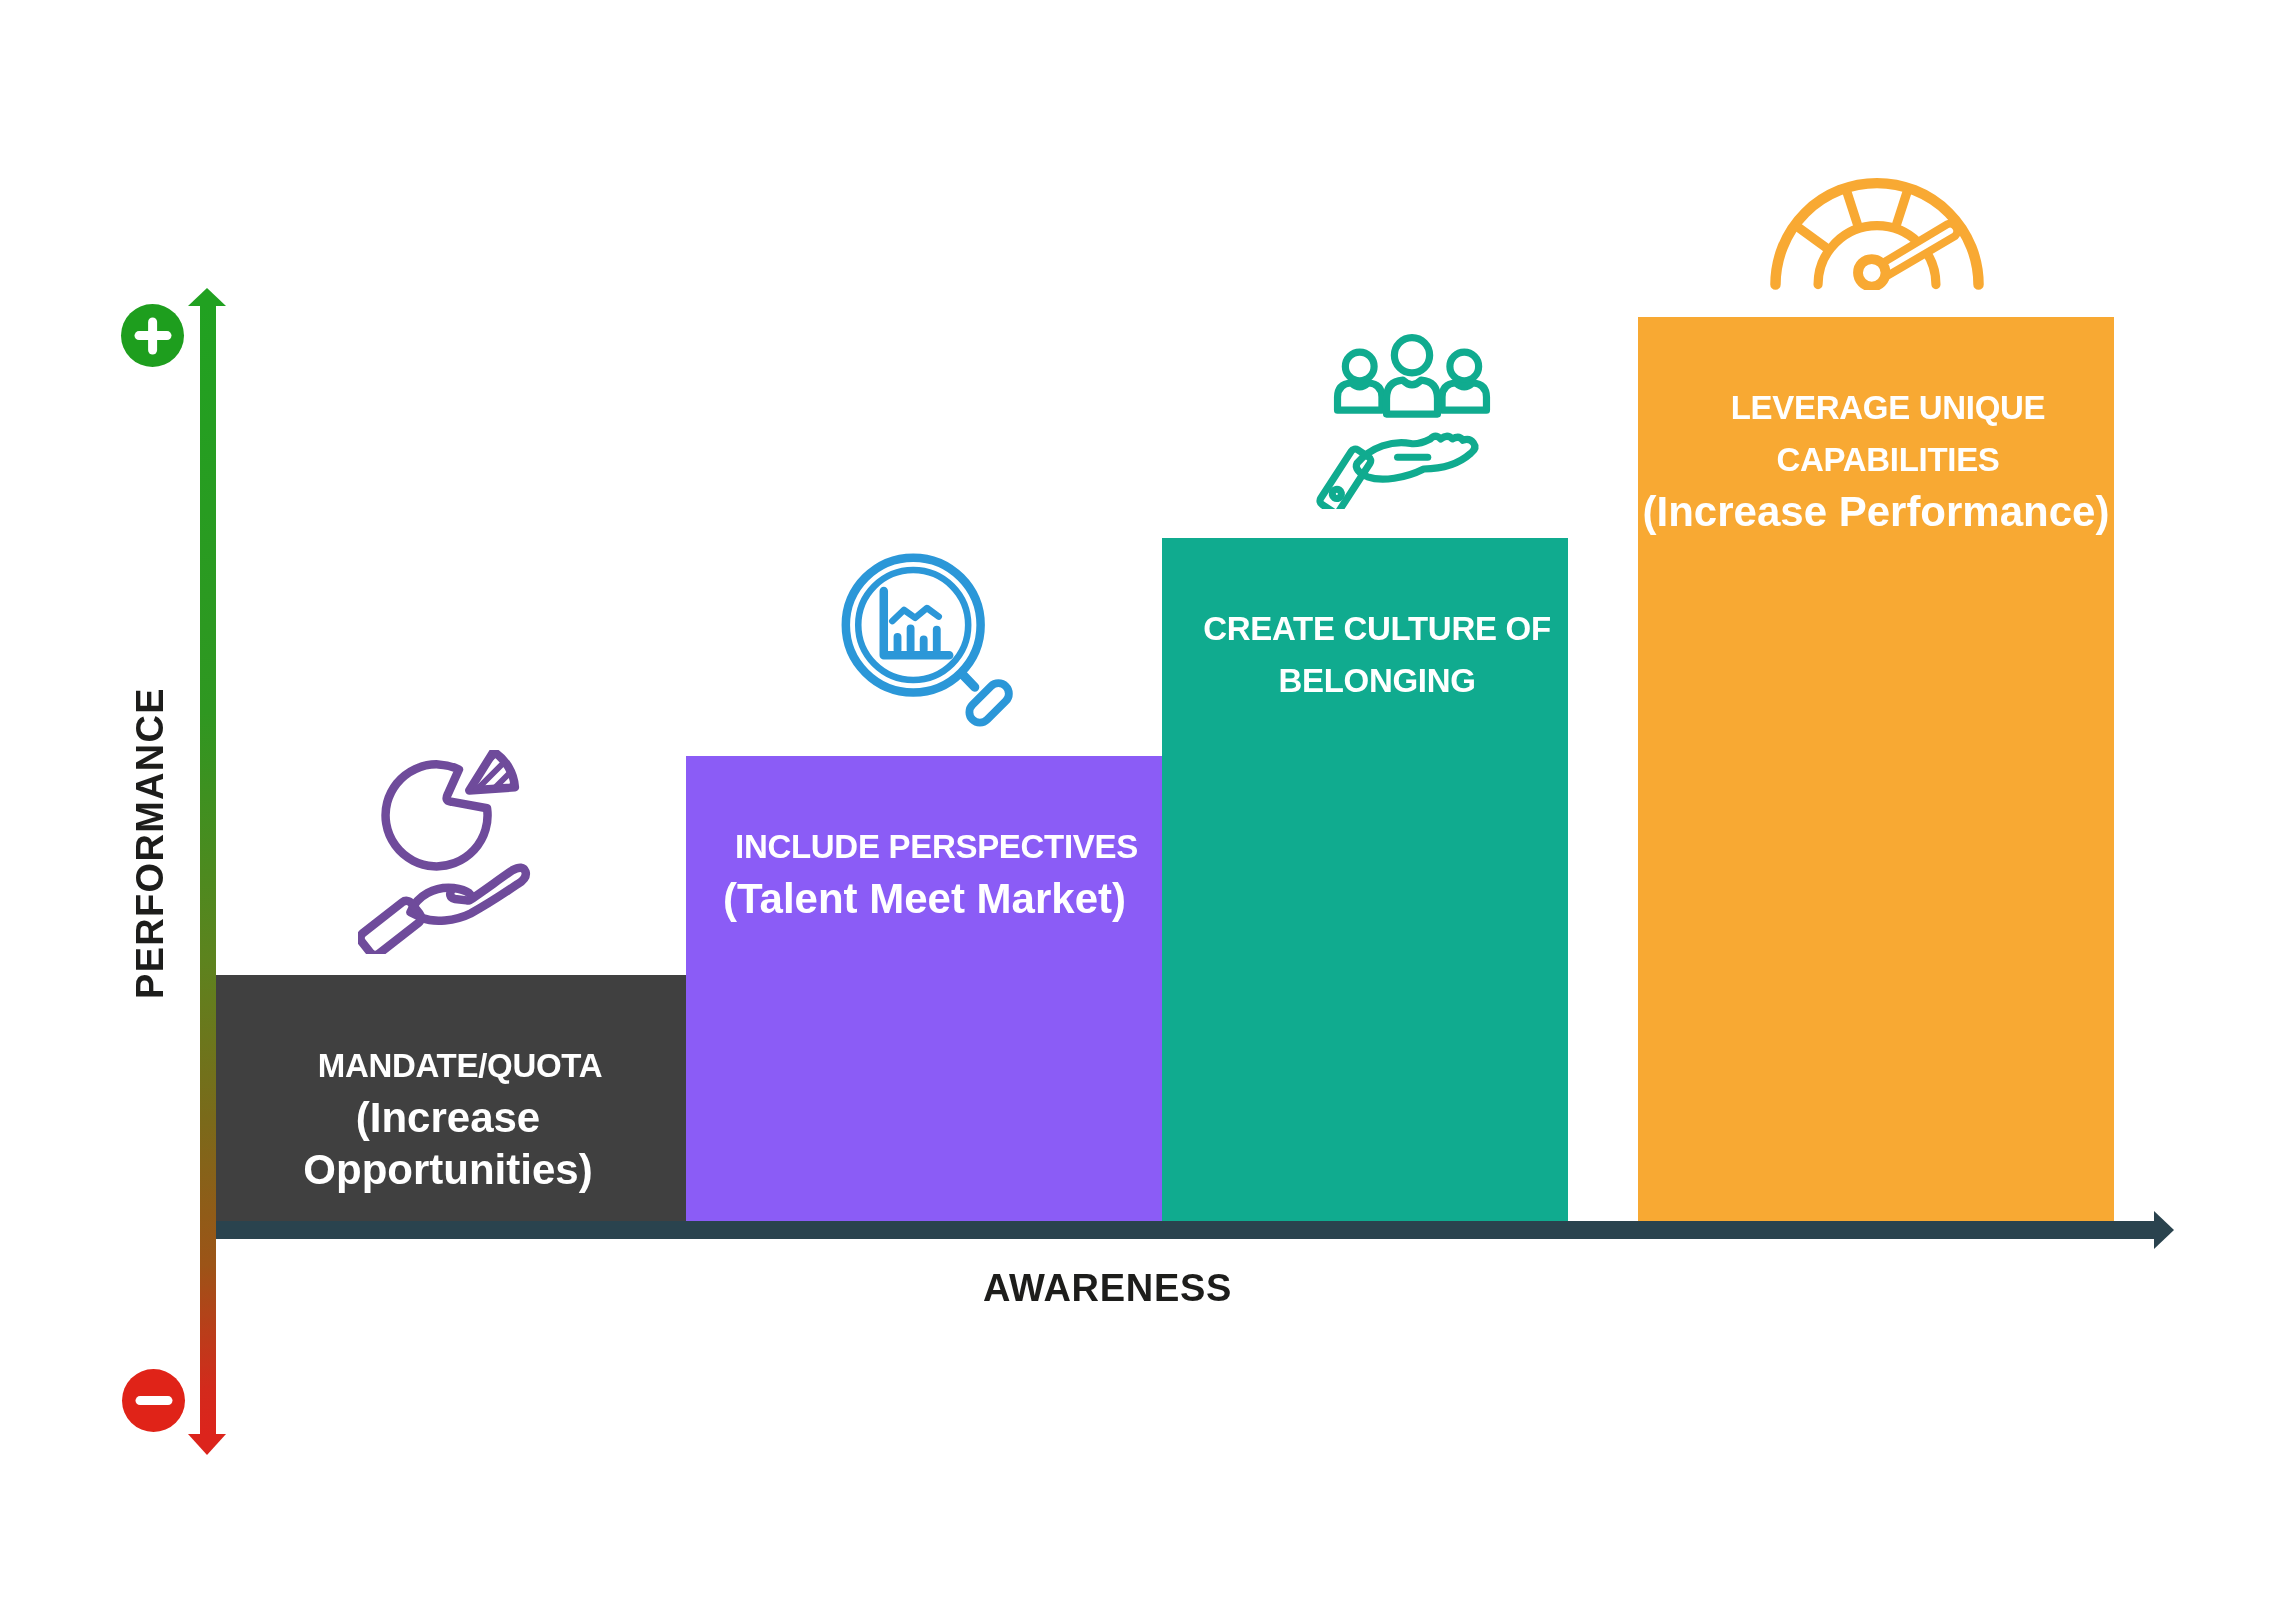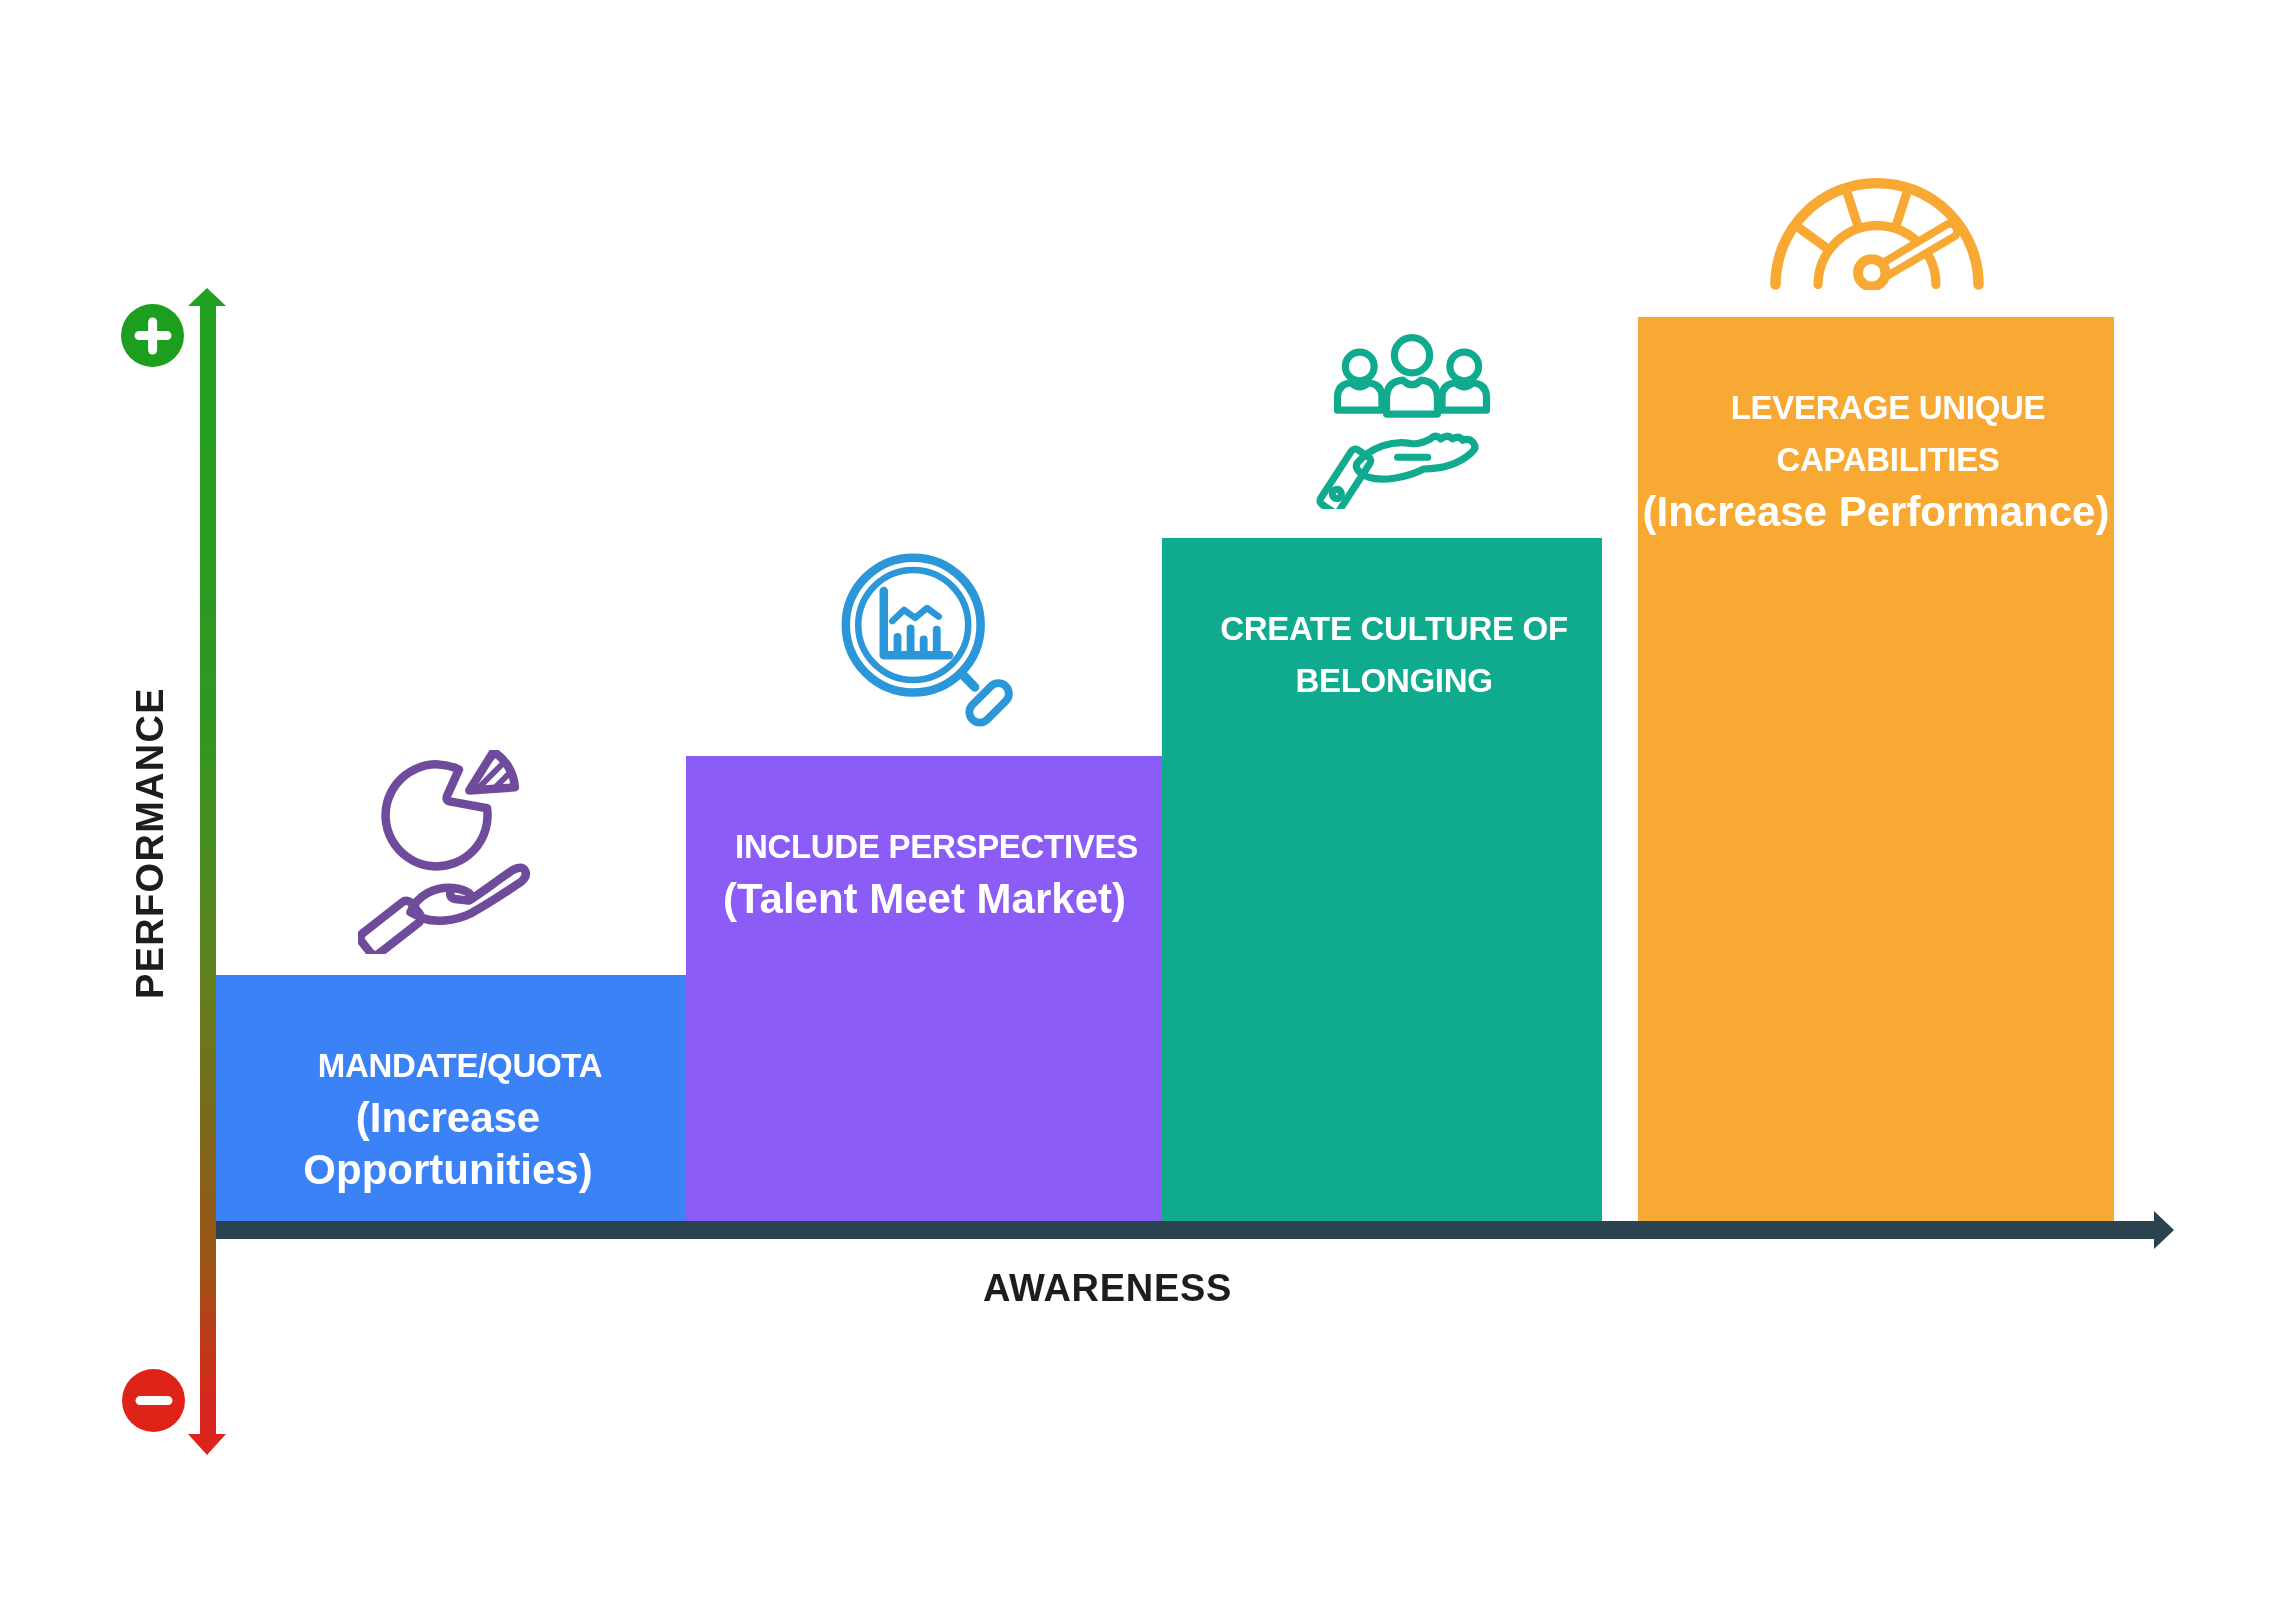--- a/index.html
+++ b/index.html
@@ -42,23 +42,23 @@
     position:absolute;left:2154px;top:1211px;width:0;height:0;z-index:4;
     border-top:19px solid transparent;border-bottom:19px solid transparent;
     border-left:20px solid #2A434E;
   }
   .x-label{
     position:absolute;left:846px;top:1267px;width:523px;text-align:center;
     font-size:38px;font-weight:700;letter-spacing:0.7px;color:#1D1D1B;z-index:5;
   }
   
   .bar{position:absolute;bottom:402px;z-index:2;}
-  .bar1{left:210px;width:476px;height:247px;background:#3b82f6;}
+  .bar1{left:210px;width:476px;height:247px;background:#404040;}
   .bar2{left:686px;width:477px;height:466px;background:#8b5cf6;}
-  .bar3{left:1162px;width:406px;height:684px;background:#10AB8F;padding-left:34px;}
+  .bar3{left:1162px;width:406px;height:684px;background:#10AB8F;}
   .bar4{left:1638px;width:476px;height:905px;background:#F8A933;}
   .bar-text{position:absolute;top:65px;left:0;right:0;text-align:center;color:#ffffff;}
   .bar-title{font-size:33px;font-weight:700;line-height:52px;letter-spacing:-0.3px;margin-left:24px;}
   .bar-sub{font-size:42px;font-weight:700;line-height:52px;}
   
   .icon{position:absolute;z-index:3;}
   .icon-pie{left:358px;top:750px;}
   .icon-mag{left:836px;top:545px;}
   .icon-people{left:1314px;top:329px;}
   .icon-gauge{left:1765px;top:160px;}

